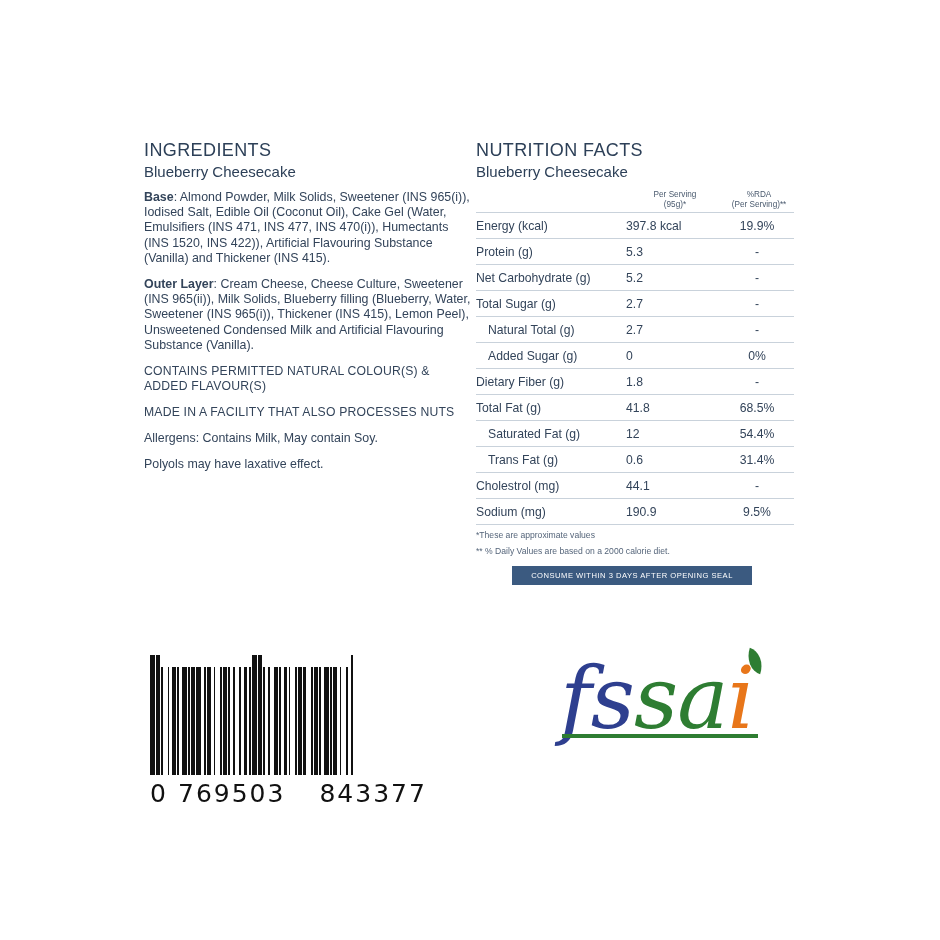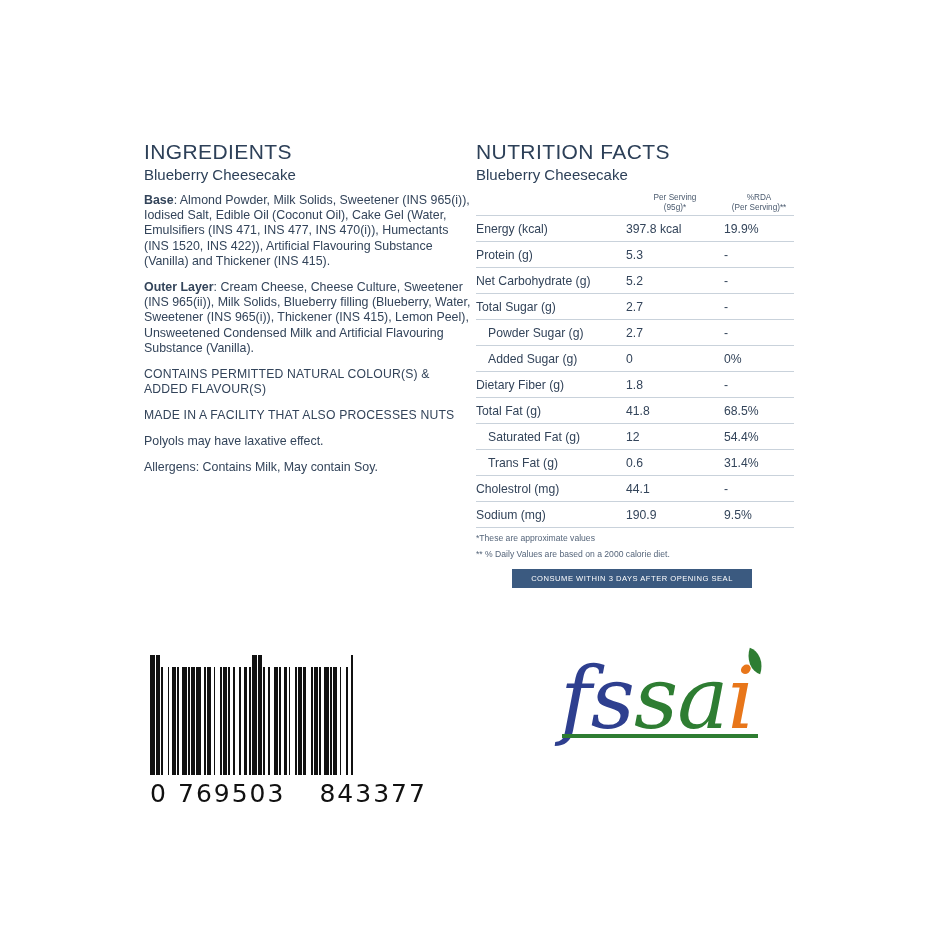--- a/index.html
+++ b/index.html
@@ -23,21 +23,21 @@
   }
 
   
   .ingredients {
     position: absolute;
     left: 144px;
     top: 140px;
     width: 330px;
   }
   .sec-title {
-    font-size: 21px;
+    font-size: 18px;
     letter-spacing: 0.4px;
     color: #2d4058;
     margin: 0 0 2px 0;
     font-weight: 400;
   }
   .sec-sub {
     font-size: 15px;
     color: #2d4058;
     margin: 0 0 10px 0;
     font-weight: 400;
@@ -84,21 +84,21 @@
   table.nf th.c2 { width: 98px; }
   table.nf th.c3 { width: 70px; }
   table.nf td {
     border-top: 1px solid #c9d2db;
     padding: 5.5px 0 5.5px 0;
     line-height: 14px;
   }
   table.nf td.label { text-align: left; }
   table.nf td.indent { padding-left: 12px; }
   table.nf td.val { text-align: left; padding-right: 22px; }
-  table.nf td.rda { text-align: left; padding-right: 4px; }
+  table.nf td.rda { text-align: center; padding-right: 4px; }
   table.nf tr:last-child td { border-bottom: 1px solid #c9d2db; }
 
   .footnote {
     font-size: 8.6px;
     color: #55657a;
     margin-top: 5px;
     line-height: 11px;
   }
   .seal {
     margin-top: 9px;
@@ -204,22 +204,22 @@
   <div class="ingredients">
     <div class="sec-title">INGREDIENTS</div>
     <div class="sec-sub">Blueberry Cheesecake</div>
 
     <p class="para"><b>Base</b><span>: Almond Powder, Milk Solids, Sweetener (INS 965(i)), Iodised Salt, Edible Oil (Coconut Oil), Cake Gel (Water, Emulsifiers (INS 471, INS 477, INS 470(i)), Humectants (INS 1520, INS 422)), Artificial Flavouring Substance (Vanilla) and Thickener (INS 415).</span></p>
 
     <p class="para"><b>Outer Layer</b><span>: Cream Cheese, Cheese Culture, Sweetener (INS 965(ii)), Milk Solids, Blueberry filling (Blueberry, Water, Sweetener (INS 965(i)), Thickener (INS 415), Lemon Peel), Unsweetened Condensed Milk and Artificial Flavouring Substance (Vanilla).</span></p>
 
     <p class="caps">CONTAINS PERMITTED NATURAL COLOUR(S) &amp; ADDED FLAVOUR(S)</p>
     <p class="caps">MADE IN A FACILITY THAT ALSO PROCESSES NUTS</p>
+    <p class="para">Allergens: Contains Milk, May contain Soy.</p>
     <p class="para">Polyols may have laxative effect.</p>
-    <p class="para">Allergens: Contains Milk, May contain Soy.</p>
   </div>
 
   <div class="nutrition">
     <div class="sec-title">NUTRITION FACTS</div>
     <div class="sec-sub">Blueberry Cheesecake</div>
 
     <table class="nf">
       <thead>
         <tr>
           <th class="blank"></th>
@@ -248,21 +248,21 @@
             <td class="label">Net Carbohydrate (g)</td>
             <td class="val">5.2</td>
             <td class="rda">-</td>
           </tr>
           <tr>
             <td class="label">Total Sugar (g)</td>
             <td class="val">2.7</td>
             <td class="rda">-</td>
           </tr>
           <tr>
-            <td class="label indent">Powder Sugar (g)</td>
+            <td class="label indent">Natural Total (g)</td>
             <td class="val">2.7</td>
             <td class="rda">-</td>
           </tr>
           <tr>
             <td class="label indent">Added Sugar (g)</td>
             <td class="val">0</td>
             <td class="rda">0%</td>
           </tr>
           <tr>
             <td class="label">Dietary Fiber (g)</td>

